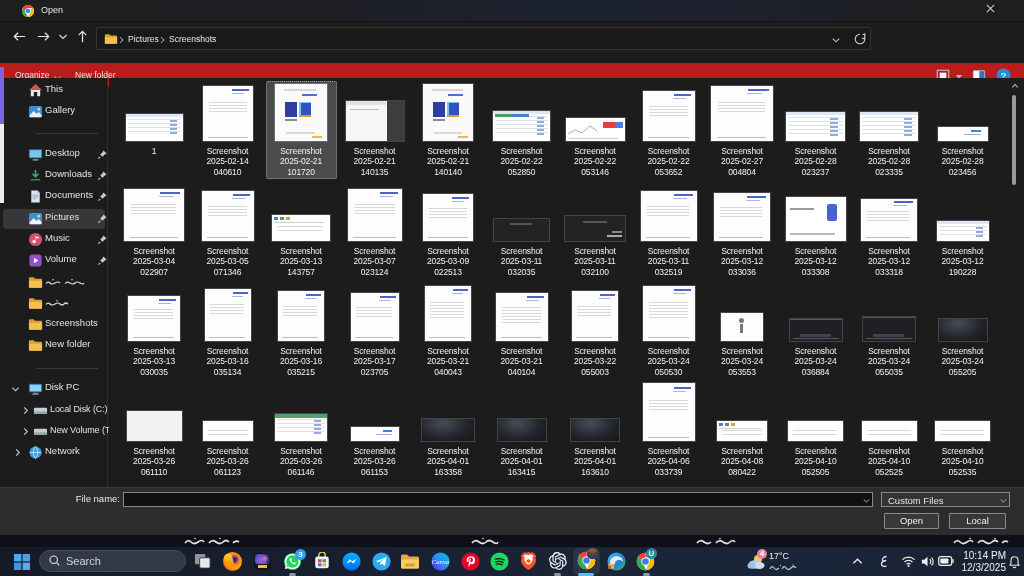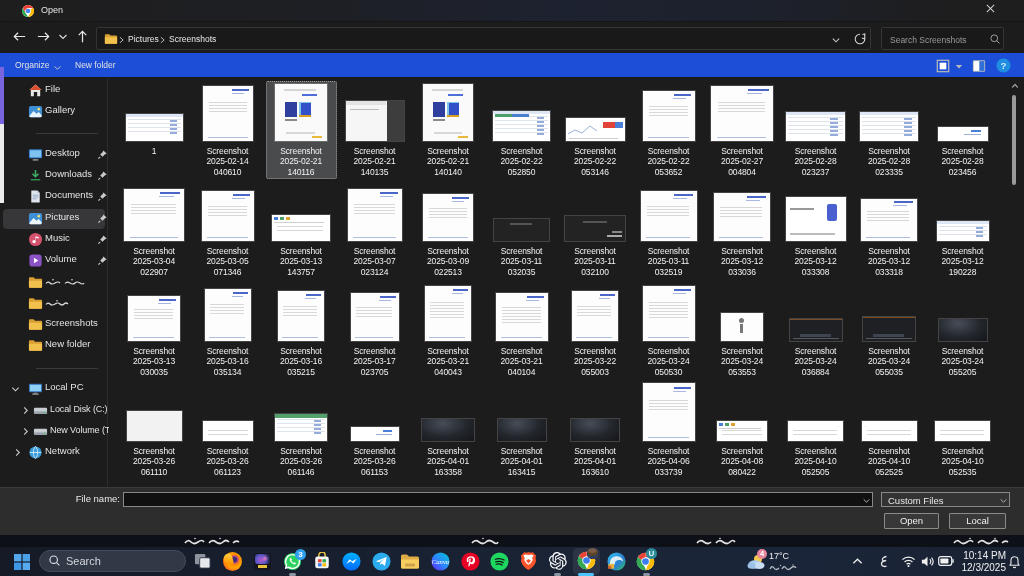--- a/index.html
+++ b/index.html
@@ -9,21 +9,21 @@
 #title .t{position:absolute;left:41px;top:5px;font-size:9px;color:#e4e4e4}
 #close{position:absolute;left:985px;top:3px;font-size:12px;color:#d8d8d8}
 
 #nav{position:absolute;left:0;top:22px;width:1024px;height:31px;background:#1c1c1c}
 .navico{position:absolute;top:7px;color:#e2e2e2}
 #addr{position:absolute;left:96px;top:5px;width:775px;height:23px;background:#191919;border:1px solid #353535;border-radius:2px}
 #addr .bc{position:absolute;top:6px;font-size:8.5px;color:#e8e8e8}
 #search{position:absolute;left:881px;top:5px;width:123px;height:23px;background:#191919;border:1px solid #353535;border-radius:2px}
 #search .ph{position:absolute;left:8px;top:7px;font-size:8.5px;color:#9a9a9a}
 
-#toolbar{position:absolute;left:0;top:53px;width:1024px;height:25px;background:#1d4ed8;border-bottom:1px solid #191919}
+#toolbar{position:absolute;left:0;top:63px;width:1024px;height:25px;background:#b91c1c;border-bottom:1px solid #191919}
 #toolbar .tb{position:absolute;top:7px;font-size:8.5px;color:#e2e2e2}
 
 #sidebar{position:absolute;left:0;top:78px;width:108px;height:409px;background:#1c1c1c;border-right:1px solid #2d2d2d}
 .stxt{font-size:9.5px;color:#e4e4e4;white-space:nowrap}
 .ssep{position:absolute;left:36px;width:62px;height:1px;background:#3a3a3a}
 
 #content{position:absolute;left:109px;top:78px;width:915px;height:409px;background:#1c1c1c}
 .cell{position:absolute;width:71px;height:98px}
 .cell.sel{background:#4a4b4d;border-radius:2px;outline:1px dotted #9a9a9a;outline-offset:-1px}
 .tw{position:absolute;left:0;top:0;width:71px;height:60px;display:flex;align-items:flex-end;justify-content:center}
@@ -85,27 +85,20 @@
         </svg>
   <div class="bc" style="left:72px">Screenshots</div>
   <svg class="abs" style="left:734px;top:8px" width="10" height="9" viewBox="0 0 10 10">
           <path d="M1.5 3 L5 6.5 L8.5 3" stroke="#c8c8c8" stroke-width="1.2" fill="none"></path>
         </svg>
   <svg class="abs" style="left:756px;top:4px" width="14" height="14" viewBox="0 0 16 16">
           <path d="M13.5 8 A5.5 5.5 0 1 1 8 2.5 M13.5 8 L13.5 4.5 M13.5 8 L10.2 6.8" stroke="#d8d8d8" stroke-width="1.2" fill="none"></path>
           <path d="M10.8 2.8 L13.6 2.2 L13.2 5" fill="none" stroke="#d8d8d8" stroke-width="1.2"></path>
         </svg>
  </div>
- <div id="search">
-  <div class="ph">Search Screenshots</div>
-  <svg class="abs" style="left:107px;top:5px" width="12" height="12" viewBox="0 0 16 16">
-          <circle cx="7" cy="7" r="4.5" stroke="#aaa" stroke-width="1.2" fill="none"></circle>
-          <path d="M10.4 10.4 L14 14" stroke="#aaa" stroke-width="1.2"></path>
-        </svg>
- </div>
 </div>
 
 <div id="toolbar">
  <div class="tb" style="left:15px">Organize</div>
  <svg class="abs" style="left:54px;top:12px" width="7" height="6" viewBox="0 0 8 7">
         <path d="M0.5 1.5 L4 5 L7.5 1.5" stroke="#ccc" stroke-width="1.1" fill="none"></path>
       </svg>
  <div class="tb" style="left:75px">New folder</div>
  <svg class="abs" style="left:936px;top:6px" width="14" height="14" viewBox="0 0 16 16">
         <rect x="1.5" y="1.5" width="13" height="13" stroke="#b8b8b8" stroke-width="1.4" fill="none"></rect>
@@ -126,21 +119,21 @@
 </div>
 
 <div id="sidebar"></div>
 <div style="position:absolute;left:0;top:0;width:108px;height:487px">
 <div class="ssep" style="top:133px"></div>
 <div class="ssep" style="top:368px"></div>
 <svg class="abs" style="left:28px;top:83px" width="15" height="15" viewBox="0 0 16 16">
         <path d="M8 1.5 L14.5 7.5 L13 7.5 L13 14 L9.8 14 L9.8 9.5 L6.2 9.5 L6.2 14 L3 14 L3 7.5 L1.5 7.5 Z" fill="#e8e8e8"></path>
         <path d="M8 1.5 L14.5 7.5 L1.5 7.5 Z" fill="#d94f30"></path>
       </svg>
-      <div class="abs stxt" style="left:45px;top:83px">File</div>
+      <div class="abs stxt" style="left:45px;top:83px">This</div>
 <svg class="abs" style="left:28px;top:104px" width="15" height="15" viewBox="0 0 16 16">
         <rect x="1" y="2" width="14" height="12" rx="2" fill="#3f8fd4"></rect>
         <circle cx="11.5" cy="5.5" r="1.4" fill="#f5e06a"></circle>
         <path d="M1.5 12.5 L6 7.5 L9 10.5 L11.5 8.5 L14.5 12 L14.5 13 Q14.5 14 13.5 14 L2.5 14 Q1.5 14 1.5 13 Z" fill="#e8f2fa"></path>
       </svg>
       <div class="abs stxt" style="left:45px;top:104px">Gallery</div>
 <svg class="abs" style="left:28px;top:147px" width="15" height="15" viewBox="0 0 16 16">
         <rect x="1" y="2.5" width="14" height="9.5" rx="1" fill="#3178c6"></rect>
         <rect x="2" y="3.5" width="12" height="7.5" fill="#7ec2f0"></rect>
         <rect x="5" y="13" width="6" height="1.5" fill="#9a9a9a"></rect>
@@ -240,21 +233,21 @@
       <div class="abs stxt" style="left:45px;top:338px">New folder</div>
 <svg class="abs" style="left:11px;top:385px" width="9" height="9" viewBox="0 0 10 10">
         <path d="M1.5 3 L5 6.5 L8.5 3" stroke="#ccc" stroke-width="1.2" fill="none"></path>
       </svg>
       <svg class="abs" style="left:28px;top:381px" width="15" height="15" viewBox="0 0 16 16">
         <rect x="1" y="3" width="14" height="9" rx="1" fill="#2d6db5"></rect>
         <rect x="2" y="4" width="12" height="7" fill="#8fd0f5"></rect>
         <rect x="6" y="12.5" width="4" height="1" fill="#999"></rect>
         <rect x="4.5" y="13.5" width="7" height="1" fill="#bbb"></rect>
       </svg>
-      <div class="abs stxt" style="left:45px;top:381px">Local PC</div>
+      <div class="abs stxt" style="left:45px;top:381px">Disk PC</div>
 <svg class="abs" style="left:21px;top:406px" width="9" height="9" viewBox="0 0 10 10">
         <path d="M3.5 1.5 L7 5 L3.5 8.5" stroke="#ccc" stroke-width="1.2" fill="none"></path>
       </svg>
       <svg class="abs" style="left:33px;top:403px" width="15" height="15" viewBox="0 0 16 16">
         <rect x="1" y="5" width="14" height="6.5" rx="1" fill="#c8cdd4"></rect>
         <rect x="1" y="9" width="14" height="2.5" fill="#9aa1ab"></rect>
         <circle cx="12.5" cy="10" r="0.9" fill="#58c470"></circle>
       </svg>
       <div class="abs stxt" style="left:50px;top:403px"><span style="font-size:9px;letter-spacing:-0.1px">Local Disk (C:)</span></div>
 <svg class="abs" style="left:21px;top:427px" width="9" height="9" viewBox="0 0 10 10">
@@ -325,21 +318,21 @@
             <i style="position:absolute;left:10px;top:18px;width:12px;height:15px;background:#2e3f9e"></i>
             <i style="position:absolute;left:24px;top:18px;width:12px;height:15px;background:#3250c8;box-shadow:inset 0 -2px 0 #d8a021,inset 2px 1px 0 #7ec3e8"></i>
             <i style="position:absolute;left:10px;top:35px;width:12px;height:2px;background:#8a8a8a"></i>
             <i style="position:absolute;left:11px;bottom:7px;width:29px;height:2px;background:#d8d8d8"></i>
             <i style="position:absolute;right:5px;bottom:3px;width:10px;height:2px;background:#e8b93a"></i>
           </div>
         </div>
         <div class="nm">
           <span>Screenshot</span>
           <span>2025-02-21</span>
-          <span>140116</span>
+          <span>101720</span>
         </div>
       </div>
 <div class="cell" style="left:339.0px;top:81px">
         <div class="tw">
           <div class="th" style="width:58px;height:40px;background:#f6f6f6">
             <i style="position:absolute;right:0;top:0;width:17px;height:40px;background:#3d3d3d"></i>
             <i style="position:absolute;left:0;top:0;width:40px;height:4px;background:#e3e3e3"></i>
             <i style="position:absolute;left:4px;top:8px;width:29px;height:1px;background:#bbb"></i>
           </div>
         </div>

